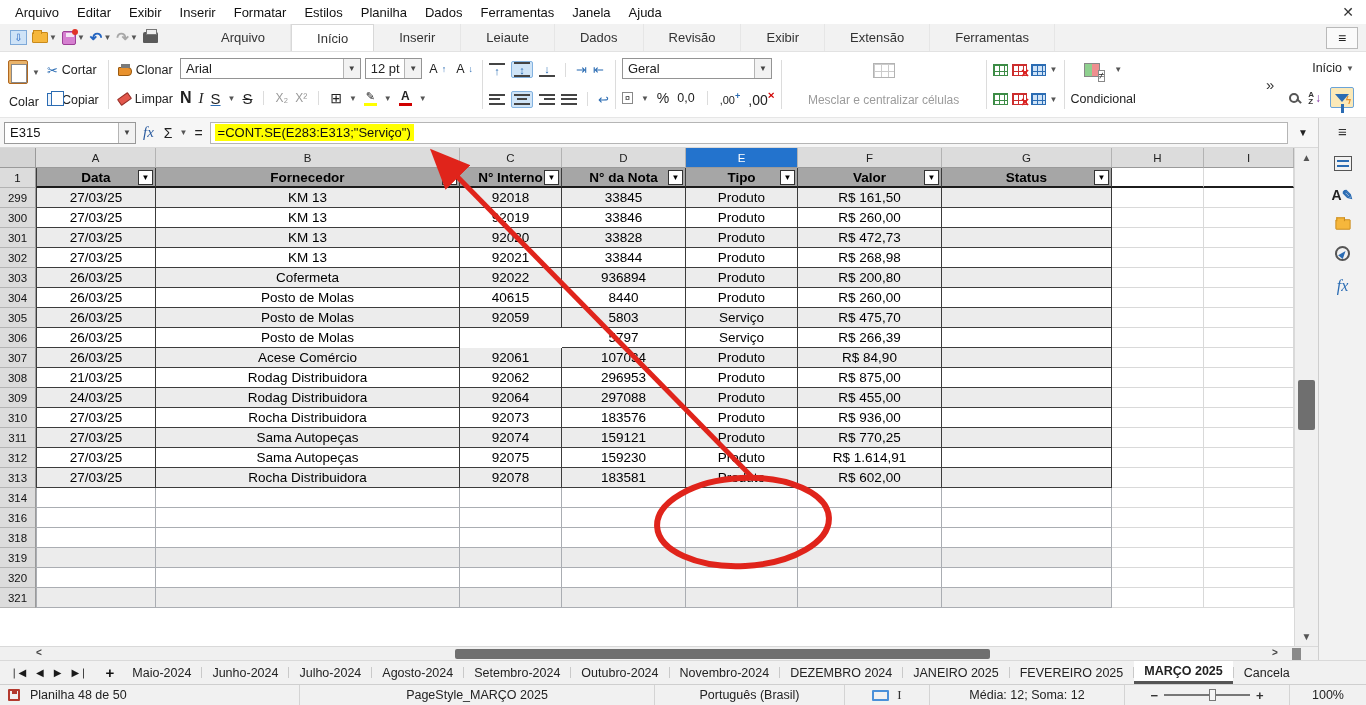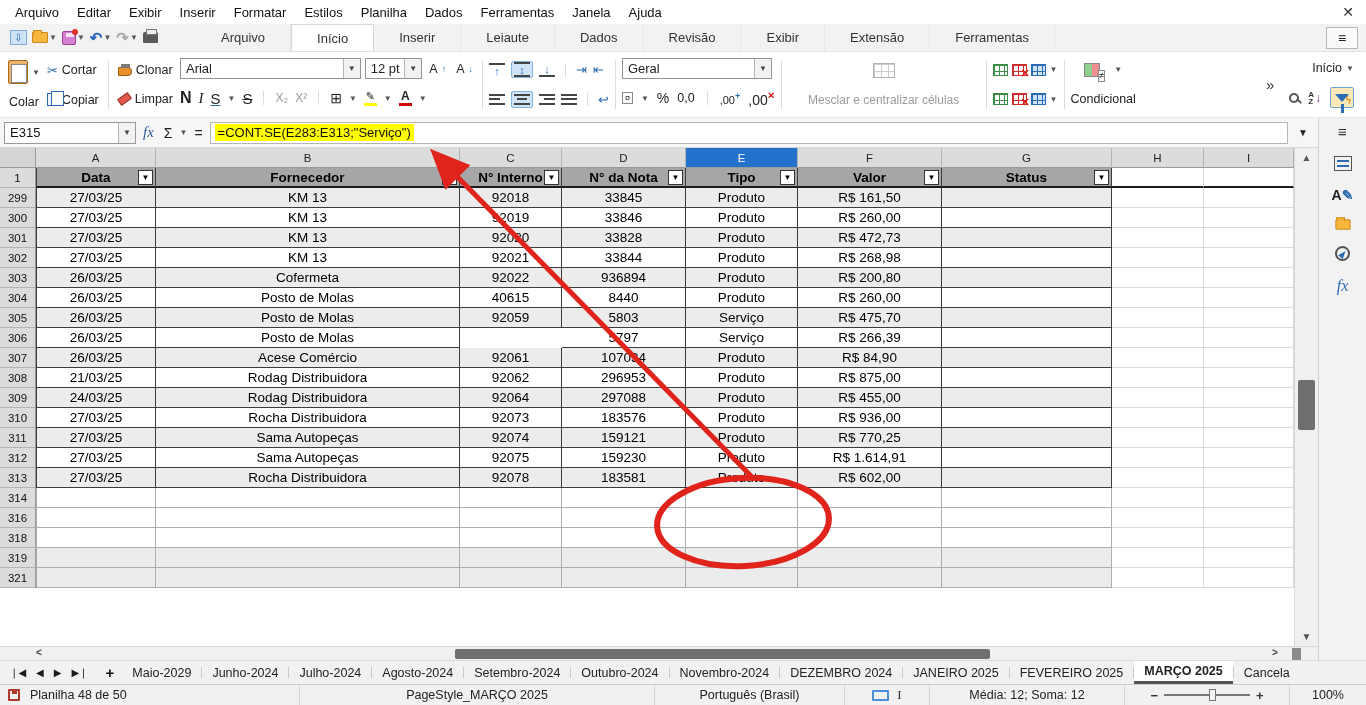--- a/index.html
+++ b/index.html
@@ -705,20 +705,32 @@
               <div class="c lite band" style="width: 304px;"></div>
               <div class="c lite band" style="width: 102px;"></div>
               <div class="c lite band" style="width: 124px;"></div>
               <div class="c lite band" style="width: 112px;"></div>
               <div class="c lite band" style="width: 144px;"></div>
               <div class="c lite band" style="width: 170px;"></div>
               <div class="c ghost" style="width: 92px;"></div>
               <div class="c ghost" style="width: 90px;"></div>
             </div>
             <div class="grow">
+              <div class="rowhdr">320</div>
+              <div class="c lite first" style="width: 120px;"></div>
+              <div class="c lite" style="width: 304px;"></div>
+              <div class="c lite" style="width: 102px;"></div>
+              <div class="c lite" style="width: 124px;"></div>
+              <div class="c lite" style="width: 112px;"></div>
+              <div class="c lite" style="width: 144px;"></div>
+              <div class="c lite" style="width: 170px;"></div>
+              <div class="c ghost" style="width: 92px;"></div>
+              <div class="c ghost" style="width: 90px;"></div>
+            </div>
+            <div class="grow">
               <div class="rowhdr">321</div>
               <div class="c lite first band" style="width: 120px;"></div>
               <div class="c lite band" style="width: 304px;"></div>
               <div class="c lite band" style="width: 102px;"></div>
               <div class="c lite band" style="width: 124px;"></div>
               <div class="c lite band" style="width: 112px;"></div>
               <div class="c lite band" style="width: 144px;"></div>
               <div class="c lite band" style="width: 170px;"></div>
               <div class="c ghost" style="width: 92px;"></div>
               <div class="c ghost" style="width: 90px;"></div>
@@ -756,21 +768,21 @@
 
   <div class="sheetbar">
     <div class="snav">
       <span class="nb">❘◀</span>
       <span class="nb">◀</span>
       <span class="nb">▶</span>
       <span class="nb">▶❘</span>
     </div>
     <span class="addsheet">+</span>
     <div class="stabs">
-        <div class="stab">Maio-2029</div>
+        <div class="stab">Maio-2024</div>
         <span class="stabsep"></span>
         <div class="stab">Junho-2024</div>
         <span class="stabsep"></span>
         <div class="stab">Julho-2024</div>
         <span class="stabsep"></span>
         <div class="stab">Agosto-2024</div>
         <span class="stabsep"></span>
         <div class="stab">Setembro-2024</div>
         <span class="stabsep"></span>
         <div class="stab">Outubro-2024</div>

